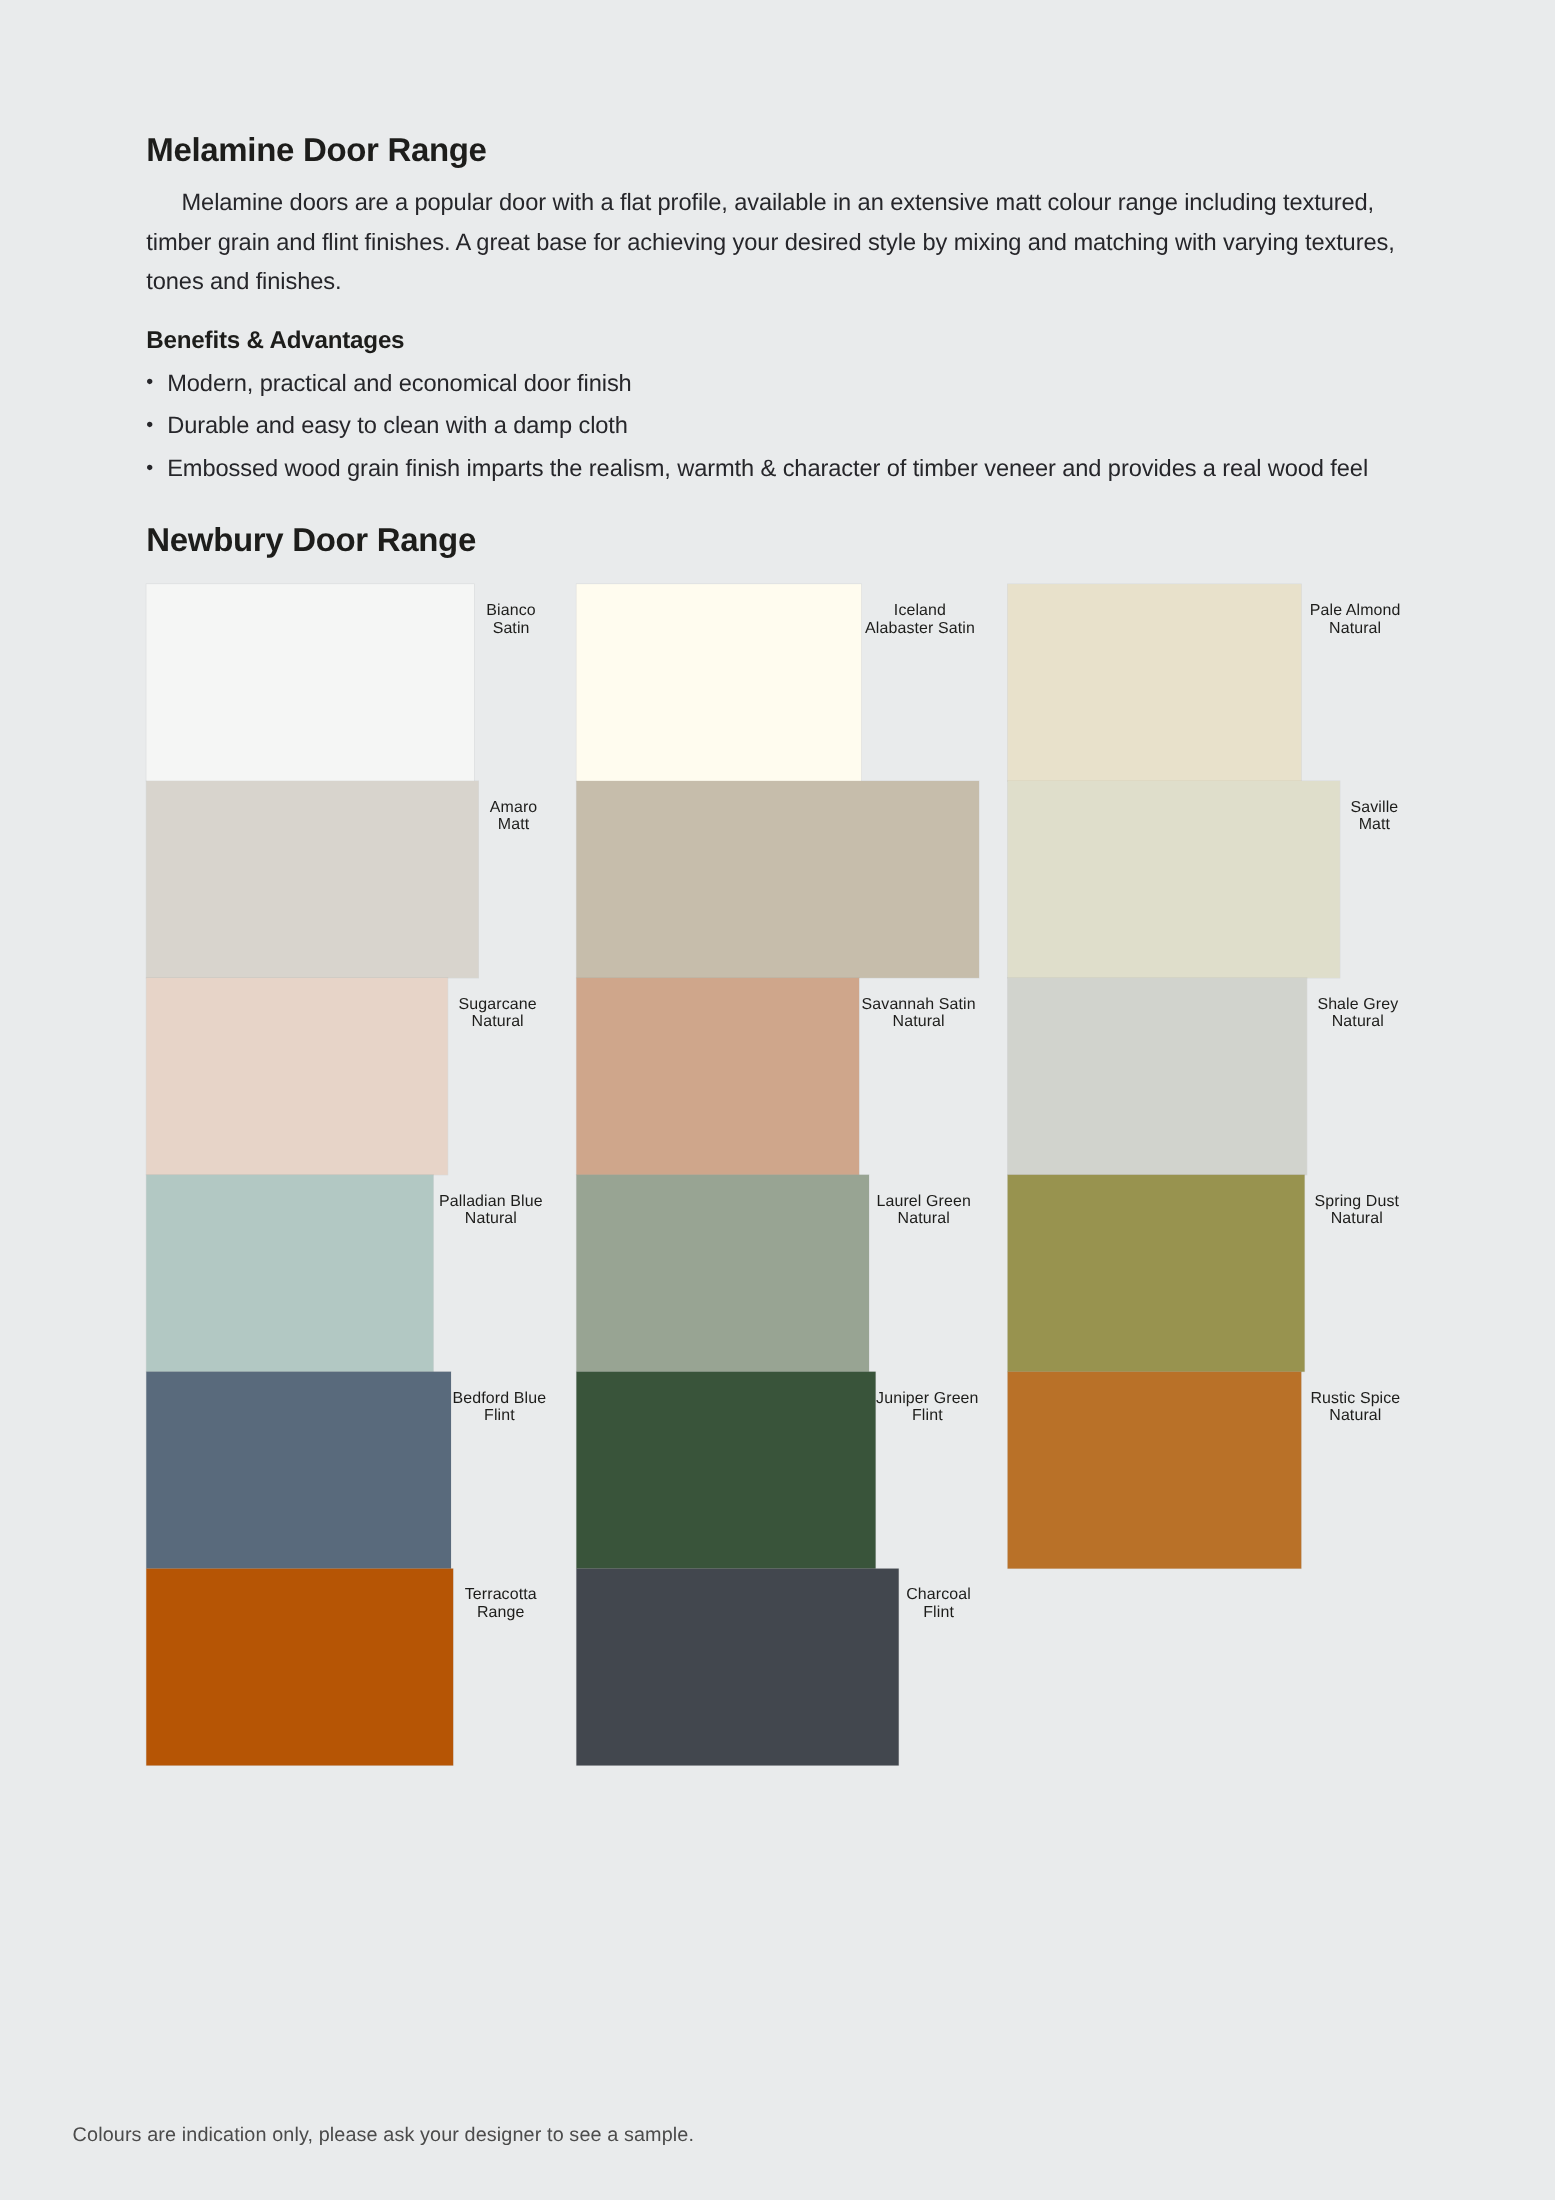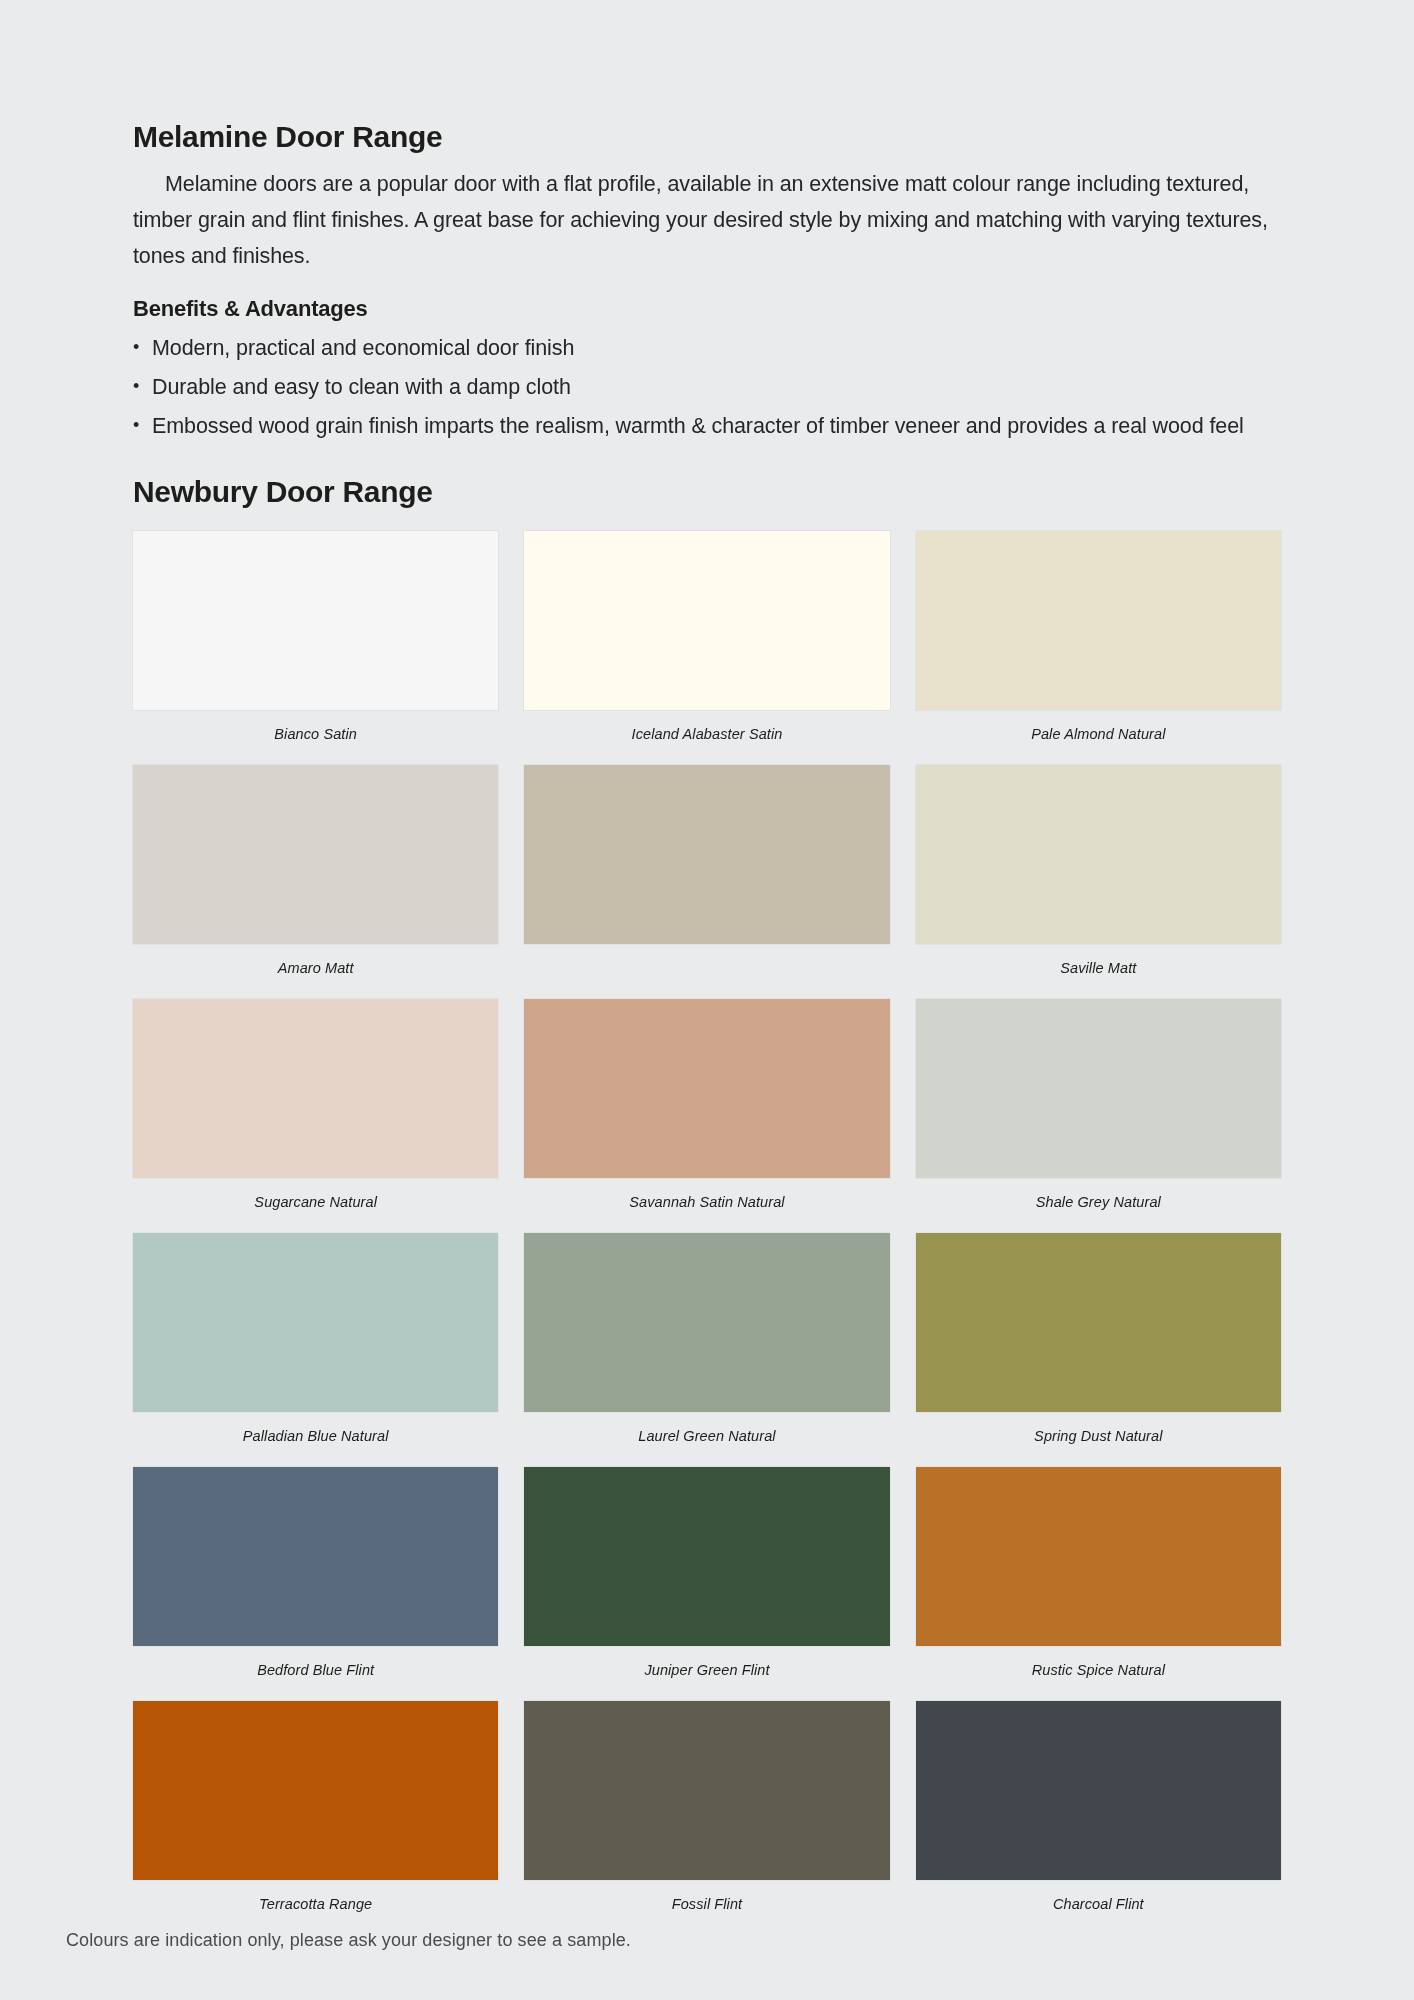--- a/index.html
+++ b/index.html
@@ -83,23 +83,22 @@
 
   .swatch-grid {
     display: grid;
     grid-template-columns: repeat(3, 1fr);
     column-gap: 26px;
     row-gap: 0px;
     width: 1148px;
   }
   .swatch-cell {
     display: flex;
-    flex-direction: column;
+    flex-direction: row;
     align-items: stretch;
-    font-style: italic;
   }
   .swatch-chip {
     width: 100%;
     height: 179px;
     box-shadow: 0 0 0 0.5px rgba(0,0,0,0.07);
   }
   .swatch-label {
     font-size: 14.5px;
     text-align: center;
     color: #1d1d1b;
@@ -200,24 +199,20 @@
       <div class="swatch-cell">
         <div class="swatch-chip" style="background-color: rgb(185, 113, 40);"></div>
         <div class="swatch-label">Rustic Spice Natural</div>
       </div>
 
       <div class="swatch-cell">
         <div class="swatch-chip" style="background-color: rgb(182, 85, 5);"></div>
         <div class="swatch-label">Terracotta Range</div>
       </div>
       <div class="swatch-cell">
-        <div class="swatch-chip" style="background-color: rgb(96, 92, 80);"></div>
-        <div class="swatch-label">Fossil Flint</div>
-      </div>
-      <div class="swatch-cell">
         <div class="swatch-chip" style="background-color: rgb(66, 71, 78);"></div>
         <div class="swatch-label">Charcoal Flint</div>
       </div>
 
     </div>
   </div>
 
   <div class="footer-note">Colours are indication only, please ask your designer to see a sample.</div>
 </div>
 

